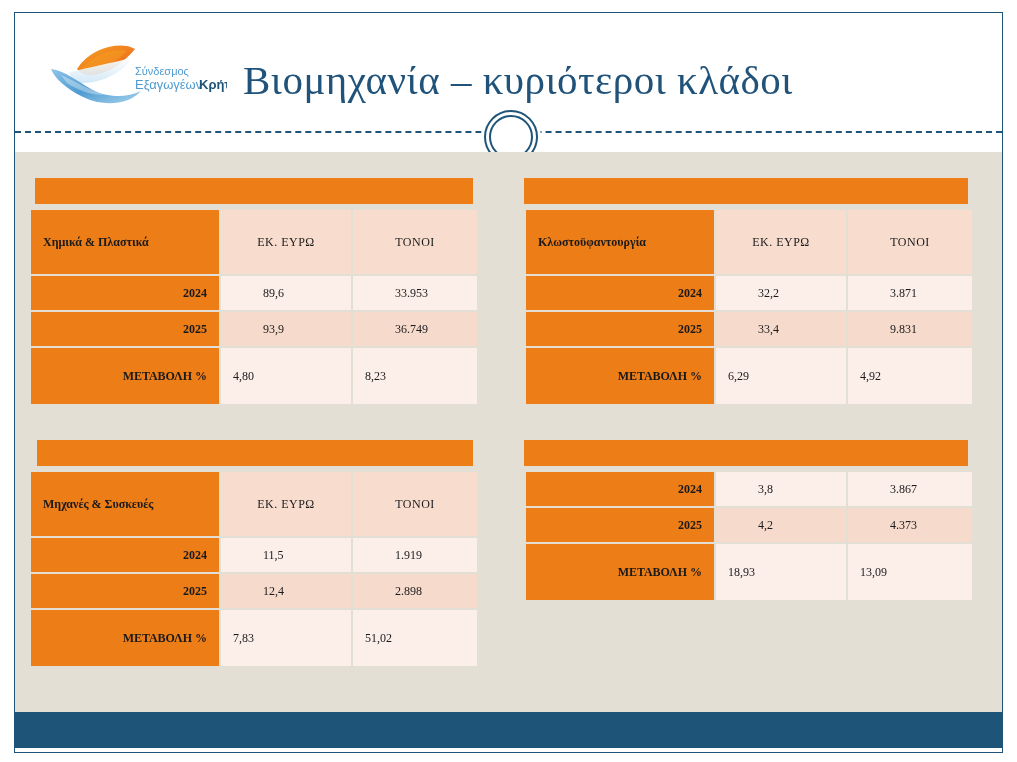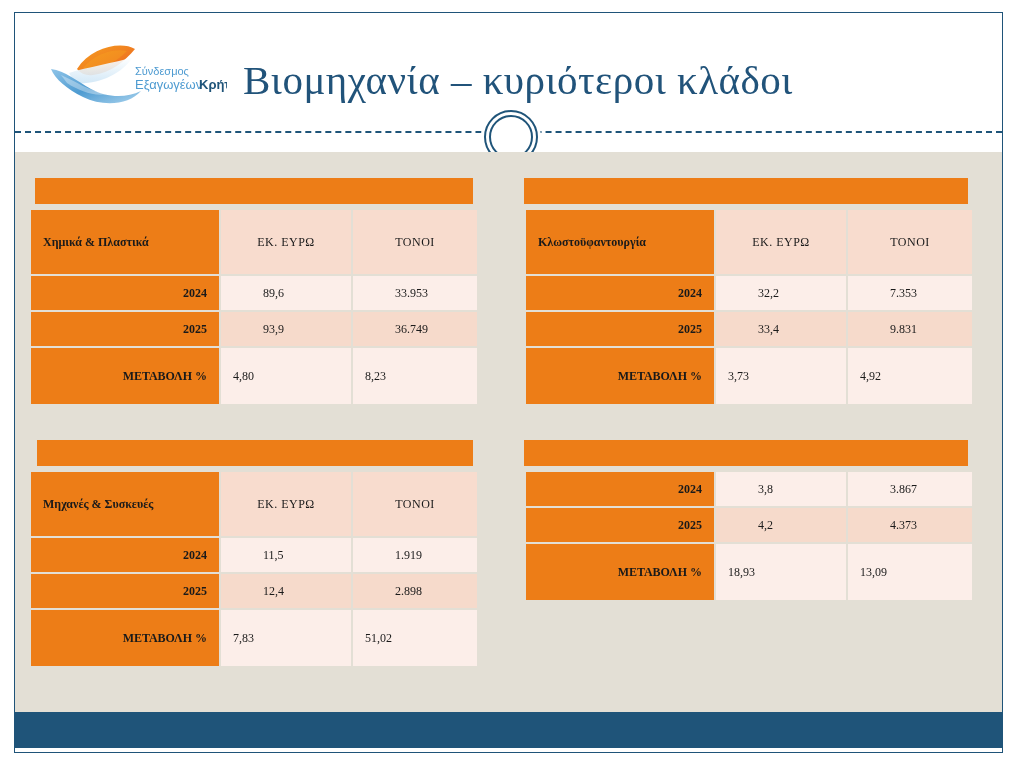--- a/index.html
+++ b/index.html
@@ -275,30 +275,30 @@
           </colgroup>
         <tbody>
           <tr class="r-head">
             <td class="lbl">Κλωστοϋφαντουργία</td>
             <td class="colhead">ΕΚ. ΕΥΡΩ</td>
             <td class="colhead">ΤΟΝΟΙ</td>
           </tr>
           <tr class="r-year">
             <td class="lbl num">2024</td>
             <td class="val light">32,2</td>
-            <td class="val light">7.353</td>
+            <td class="val light">3.871</td>
           </tr>
           <tr class="r-year">
             <td class="lbl num">2025</td>
             <td class="val dark">33,4</td>
             <td class="val dark">9.831</td>
           </tr>
           <tr class="r-change">
             <td class="lbl num">ΜΕΤΑΒΟΛΗ %</td>
-            <td class="val light">3,73</td>
+            <td class="val light">6,29</td>
             <td class="val light">4,92</td>
           </tr>
         </tbody>
       </table>
     </div>
 
     <div class="tbl t3">
       <div class="topbar"></div>
       <table class="grid">
         <colgroup>

